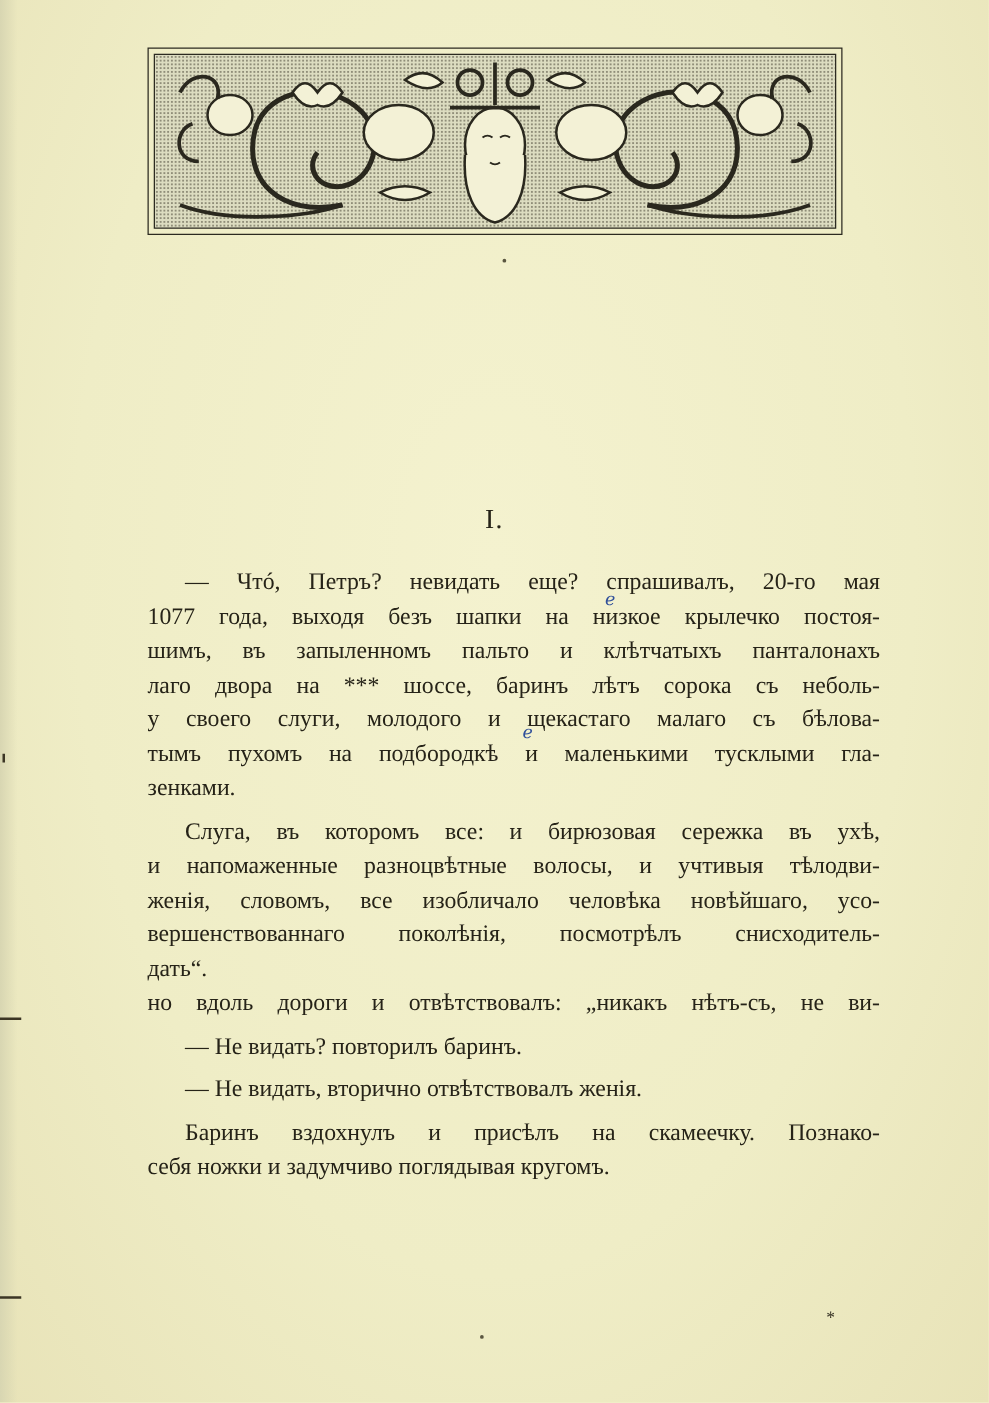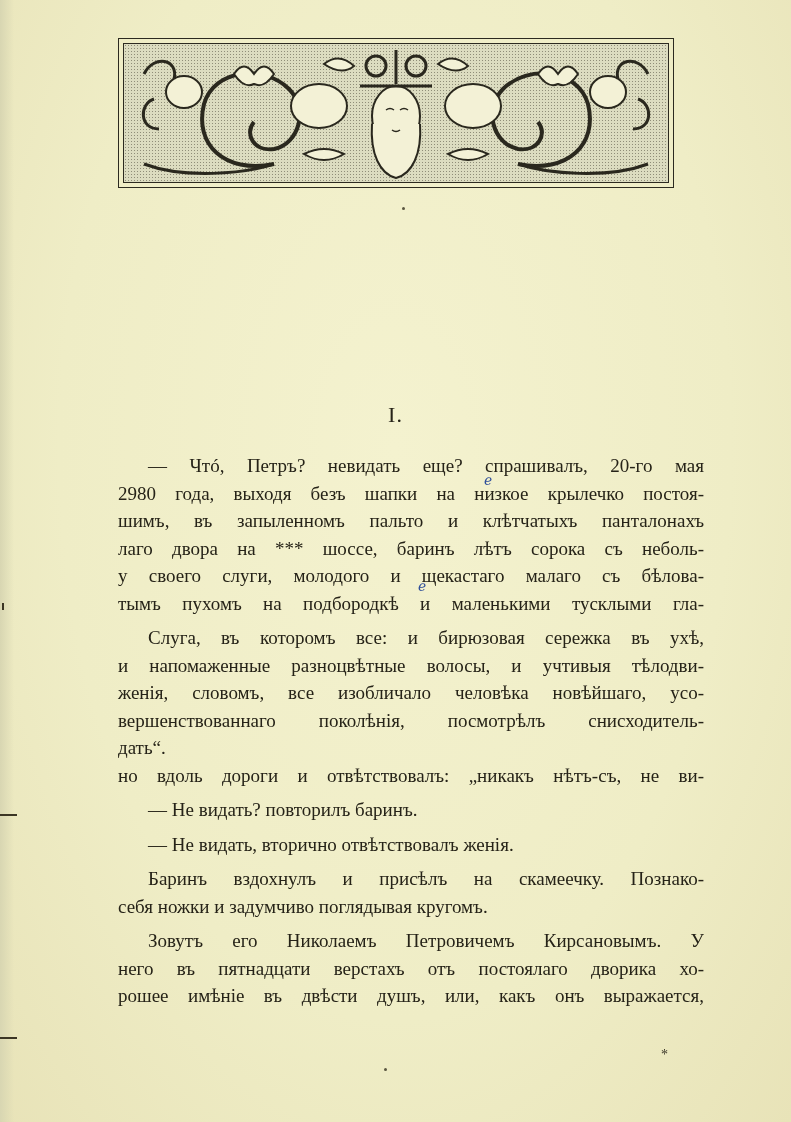--- a/index.html
+++ b/index.html
@@ -106,49 +106,45 @@
   </div>
 </div>
 
 <div class="speck" style="left:402px;top:207px;width:3px;height:3px;"></div>
 
 <div class="chapter-num">I.</div>
 
 <div class="text-block">
   <p class="para">
     <span class="line indent">— Чтó, Петръ? невидать еще? спрашивалъ, 20-го мая</span>
-    <span class="line">2980 года, выходя безъ шапки на низкое крылечко постоя-</span>
+    <span class="line">1077 года, выходя безъ шапки на низкое крылечко постоя-</span>
     <span class="line">шимъ, въ запыленномъ пальто и клѣтчатыхъ панталонахъ</span>
     <span class="line">лаго двора на *** шоссе, баринъ лѣтъ сорока съ неболь-</span>
     <span class="line">у своего слуги, молодого и щекастаго малаго съ бѣлова-</span>
     <span class="line">тымъ пухомъ на подбородкѣ и маленькими тусклыми гла-</span>
+    <span class="line last">зенками.</span>
   </p>
   <p class="para gap">
     <span class="line indent">Слуга, въ которомъ все: и бирюзовая сережка въ ухѣ,</span>
     <span class="line">и напомаженные разноцвѣтные волосы, и учтивыя тѣлодви-</span>
     <span class="line">женія, словомъ, все изобличало человѣка новѣйшаго, усо-</span>
     <span class="line">вершенствованнаго поколѣнія, посмотрѣлъ снисходитель-</span>
     <span class="line last">дать“.</span>
     <span class="line">но вдоль дороги и отвѣтствовалъ: „никакъ нѣтъ-съ, не ви-</span>
   </p>
   <p class="para gap">
     <span class="line indent last">— Не видать? повторилъ баринъ.</span>
   </p>
   <p class="para gap">
     <span class="line indent last">— Не видать, вторично отвѣтствовалъ женія.</span>
   </p>
   <p class="para gap">
     <span class="line indent">Баринъ вздохнулъ и присѣлъ на скамеечку. Познако-</span>
     <span class="line last">себя ножки и задумчиво поглядывая кругомъ.</span>
   </p>
-  <p class="para gap">
-    <span class="line indent">Зовутъ его Николаемъ Петровичемъ Кирсановымъ. У</span>
-    <span class="line">него въ пятнадцати верстахъ отъ постоялаго дворика хо-</span>
-    <span class="line">рошее имѣніе въ двѣсти душъ, или, какъ онъ выражается,</span>
-  </p>
 </div>
 
 <div class="annotation" style="left:484px;top:472px;">ℯ</div>
 <div class="annotation" style="left:418px;top:578px;">ℯ</div>
 
 <div class="margin-mark" style="left:2px;top:603px;width:2px;height:7px;"></div>
 <div class="margin-mark" style="left:0;top:814px;width:17px;height:2px;"></div>
 <div class="margin-mark" style="left:0;top:1037px;width:17px;height:2px;"></div>
 
 <div class="footer-mark">*</div>

